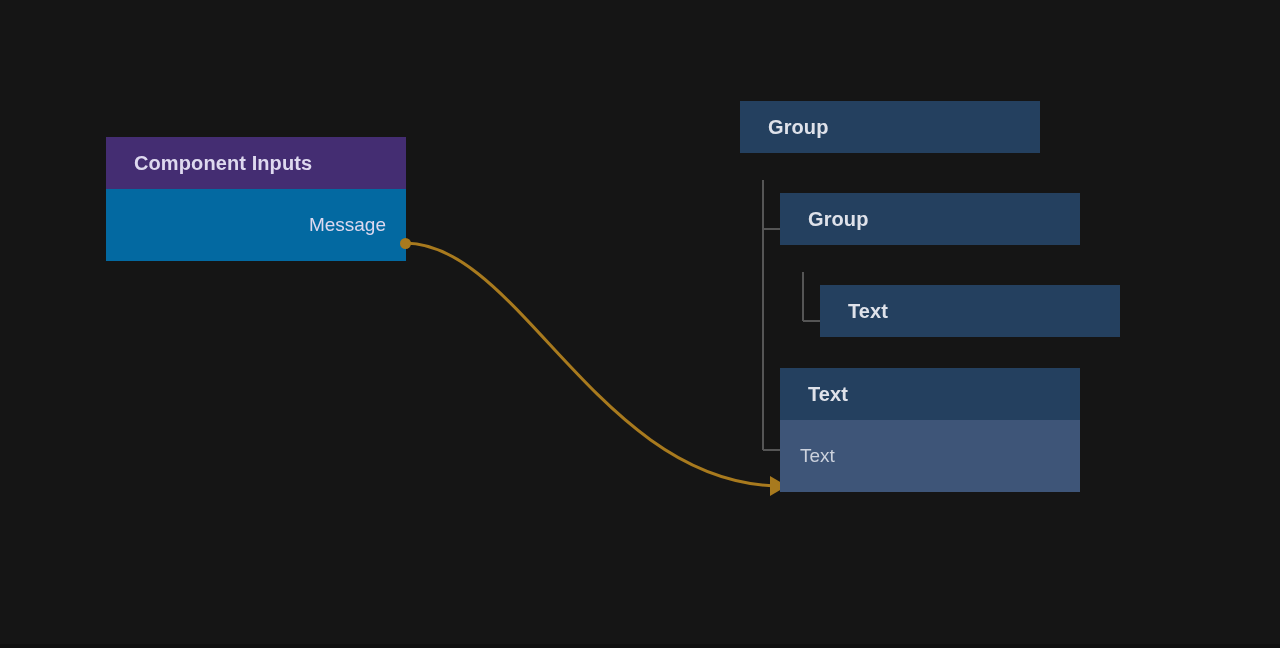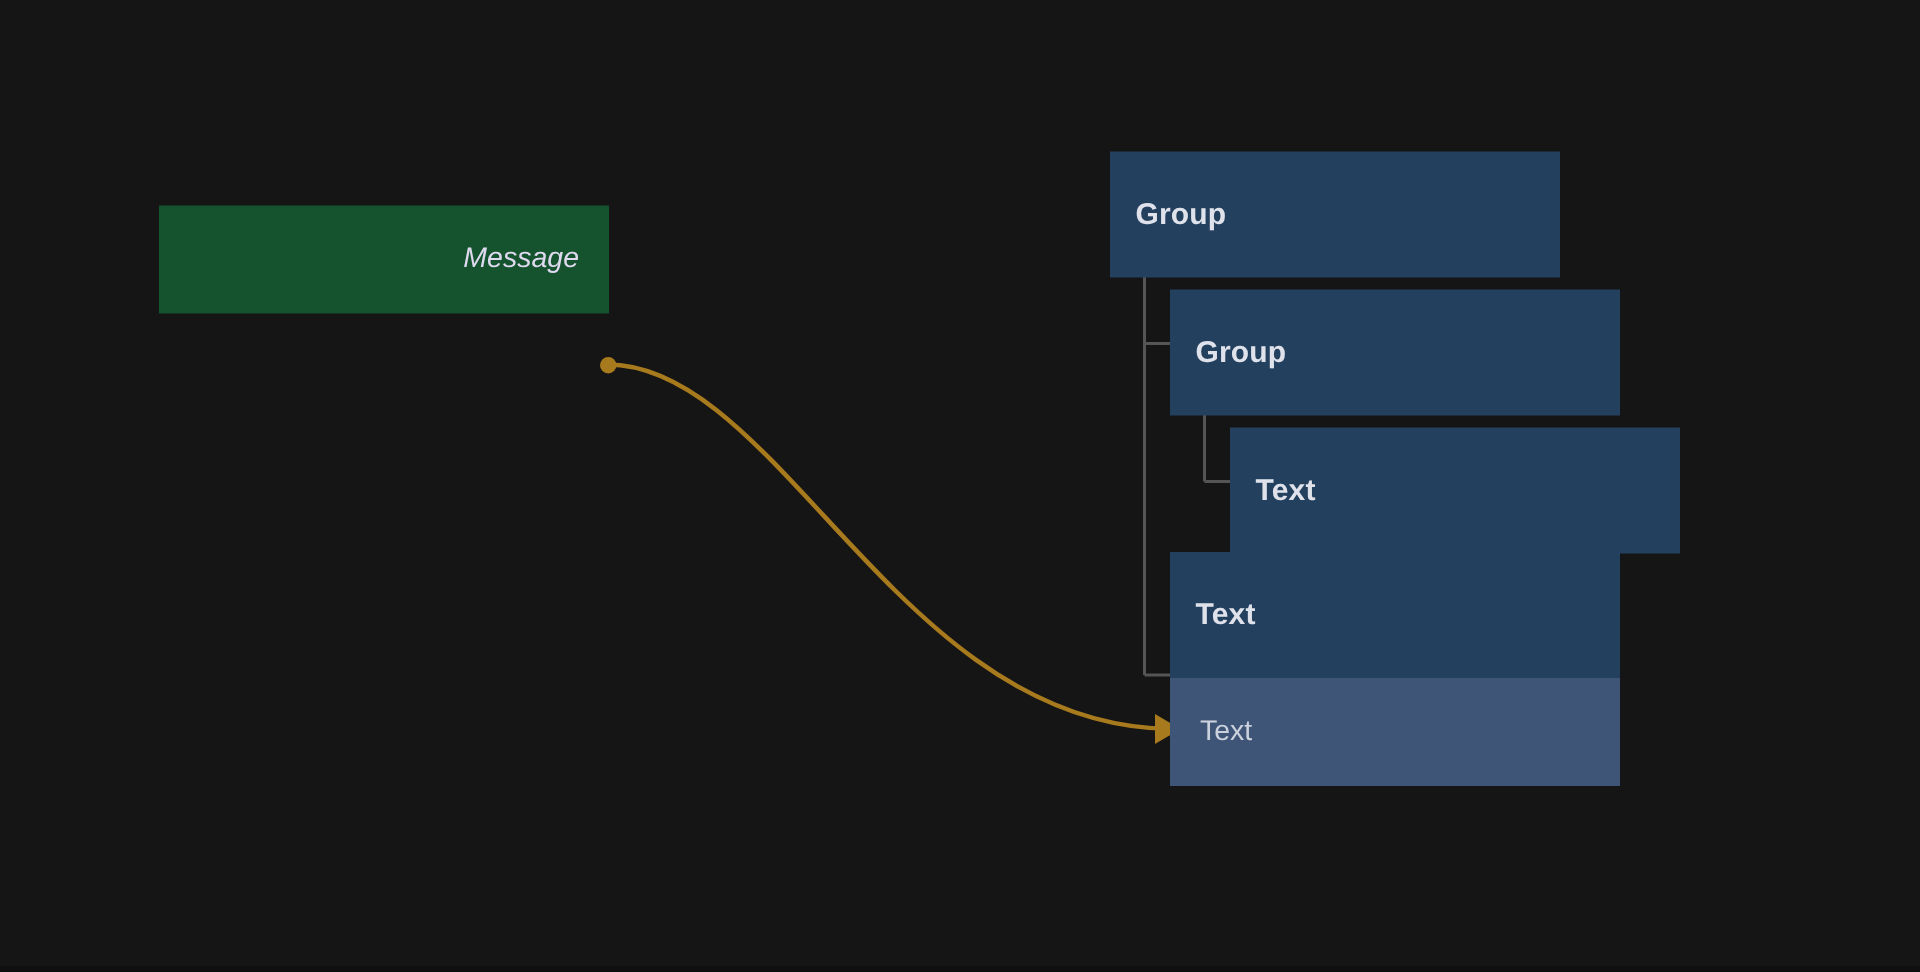--- a/index.html
+++ b/index.html
@@ -45,22 +45,22 @@
 
   
   .node {
     position: absolute;
     box-sizing: border-box;
   }
   .node-header {
     box-sizing: border-box;
     display: flex;
     align-items: center;
-    height: 84px;
-    padding: 0 17px;
+    height: 52px;
+    padding: 0 28px;
     font-size: 20px;
     font-weight: bold;
     letter-spacing: 0.1px;
     color: #dfe2ea;
   }
   .node-row {
     box-sizing: border-box;
     display: flex;
     align-items: center;
     height: 72px;
@@ -69,24 +69,23 @@
     font-weight: normal;
     color: #d7dae3;
   }
 
   
   .node.purple .node-header {
     background: #442d72;
     color: #ded9ef;
   }
   .node.purple .node-row {
-    background: #14532d;
+    background: #0369a1;
     color: #ded9ef;
     justify-content: flex-end;
-    font-style: italic;
   }
 
   
   .node.blue .node-header {
     background: #24405f;
     color: #dfe2ea;
   }
   .node.blue .node-row {
     background: #3e5578;
     color: #ccd2dd;
@@ -119,20 +118,21 @@
       <path d="M 803 321 L 820 321"></path>
     </g>
 
     <g>
       <path d="M 405 243 C 520 243, 600 486, 782 486" stroke="#a87a1e" stroke-width="3" fill="none" stroke-linecap="round"></path>
       <polygon points="770,476 787,486 770,496" fill="#a87a1e"></polygon>
     </g>
   </svg>
 
   <div class="node purple" style="left:106px; top:137px; width:300px;">
+    <div class="node-header">Component Inputs</div>
     <div class="node-row">
       <span>Message</span>
     </div>
   </div>
   <div class="port-dot" style="left:400px; top:238px;"></div>
 
   <div class="node blue" style="left:740px; top:101px; width:300px;">
     <div class="node-header">Group</div>
   </div>
 

